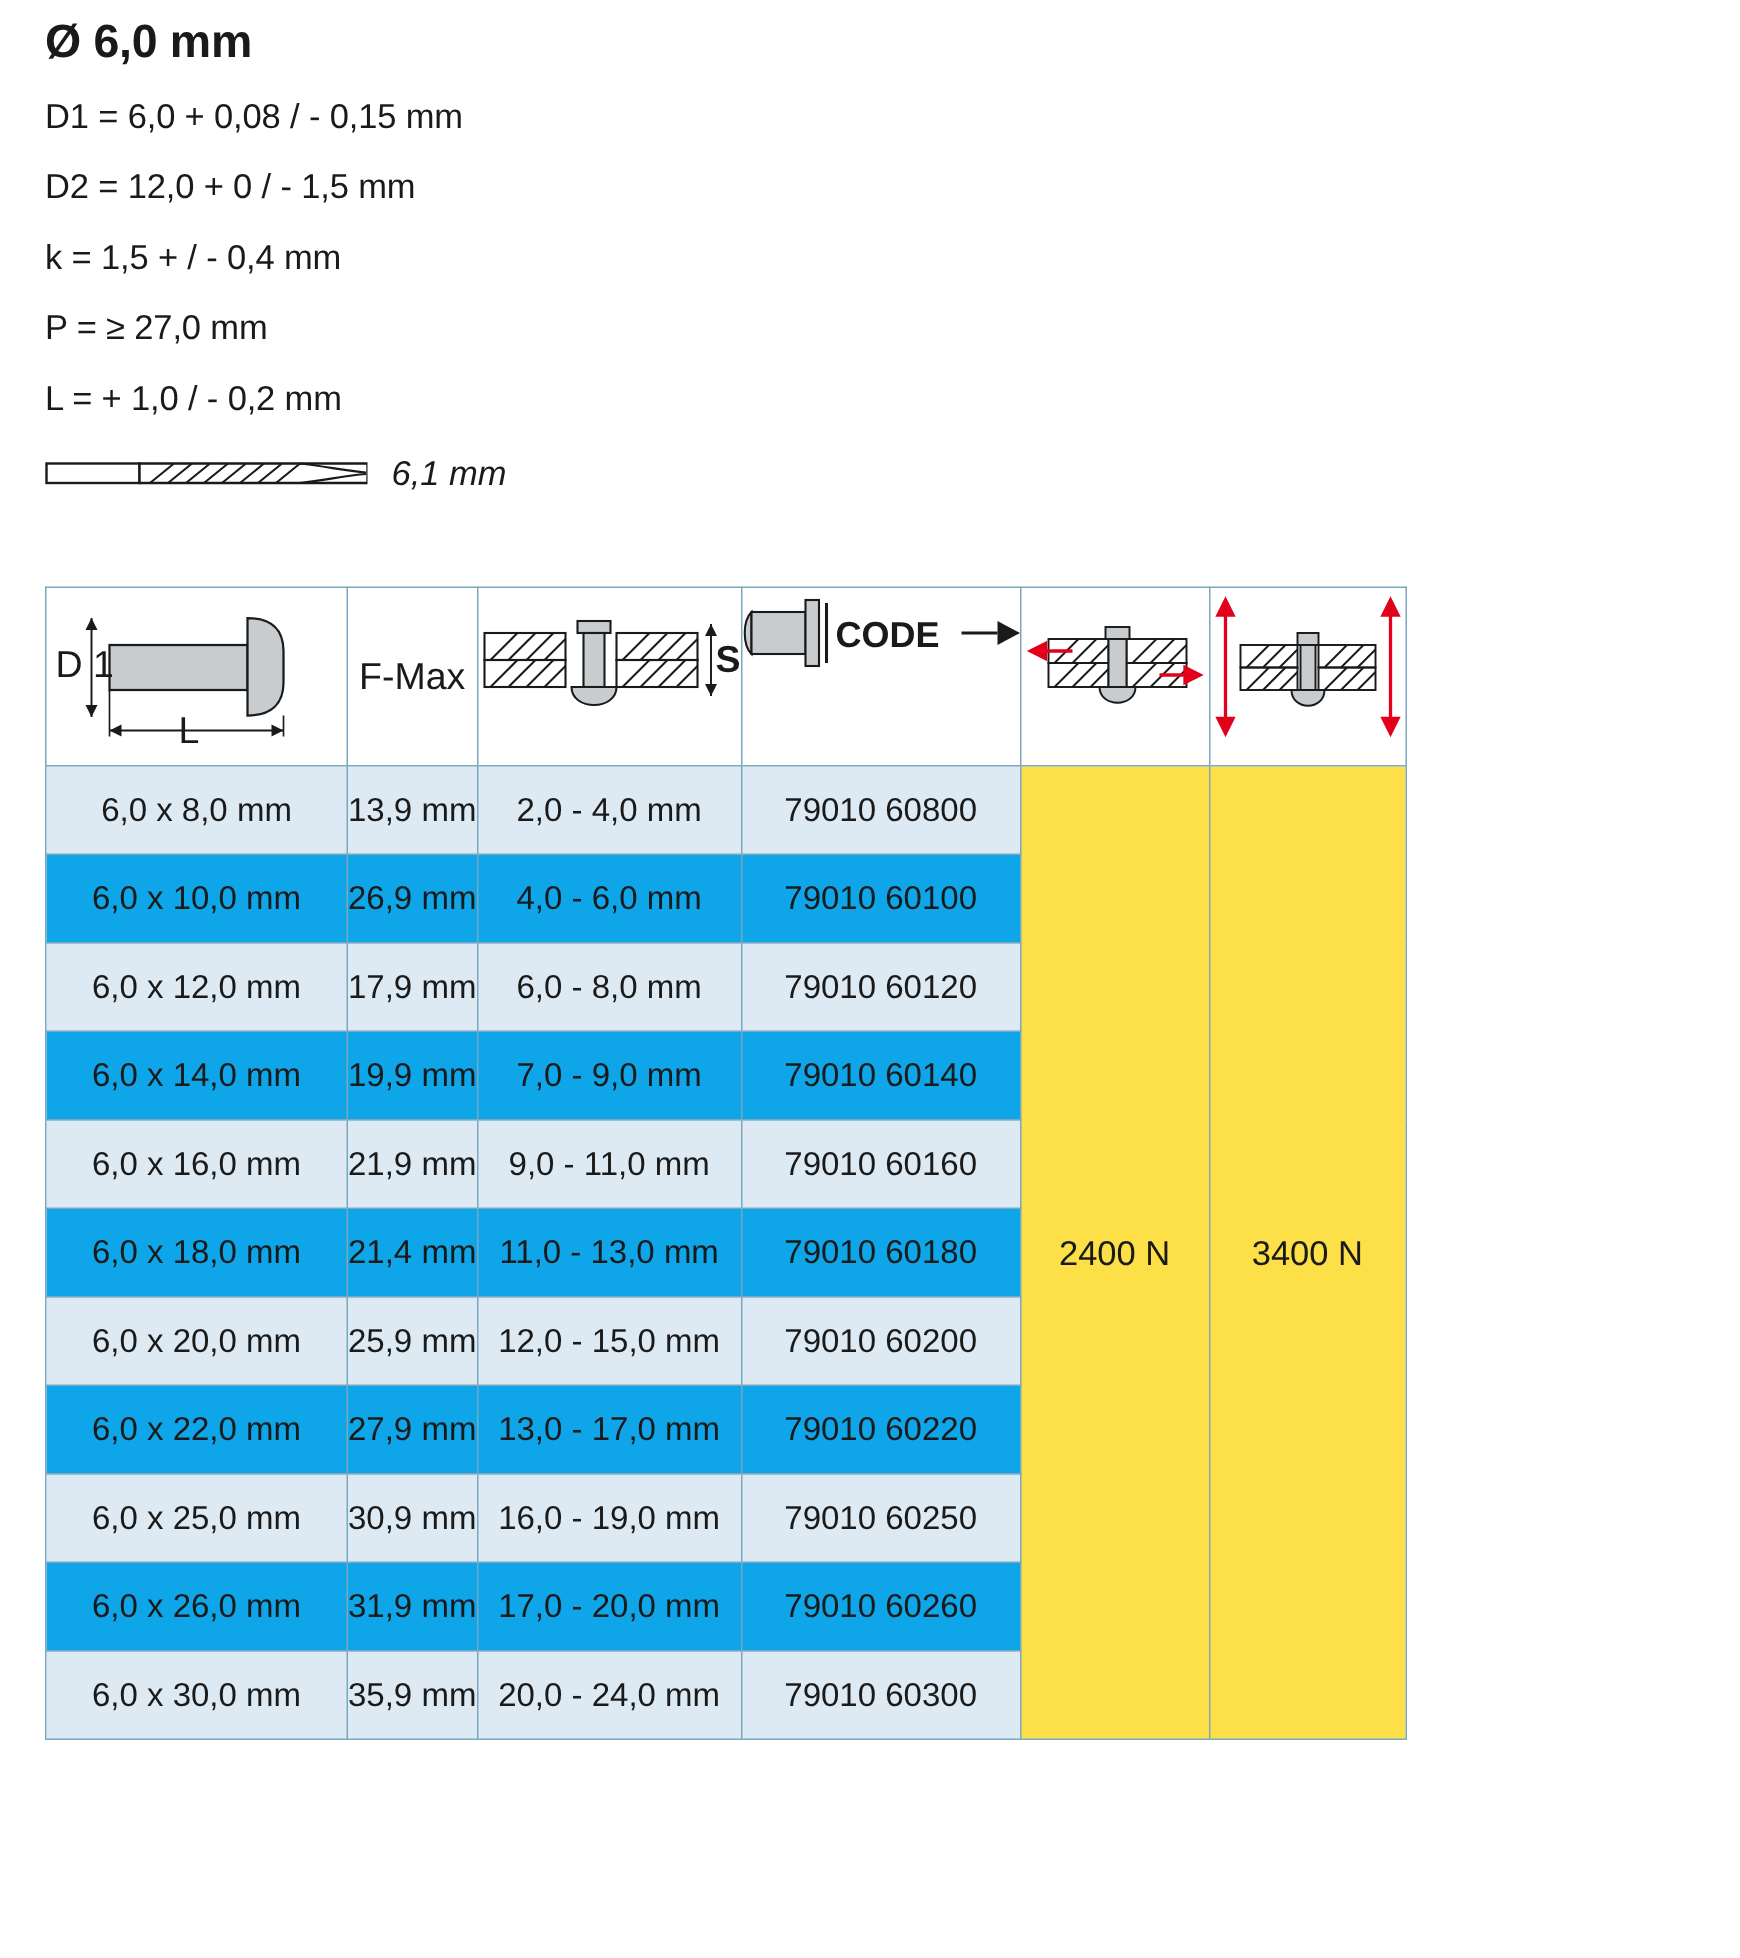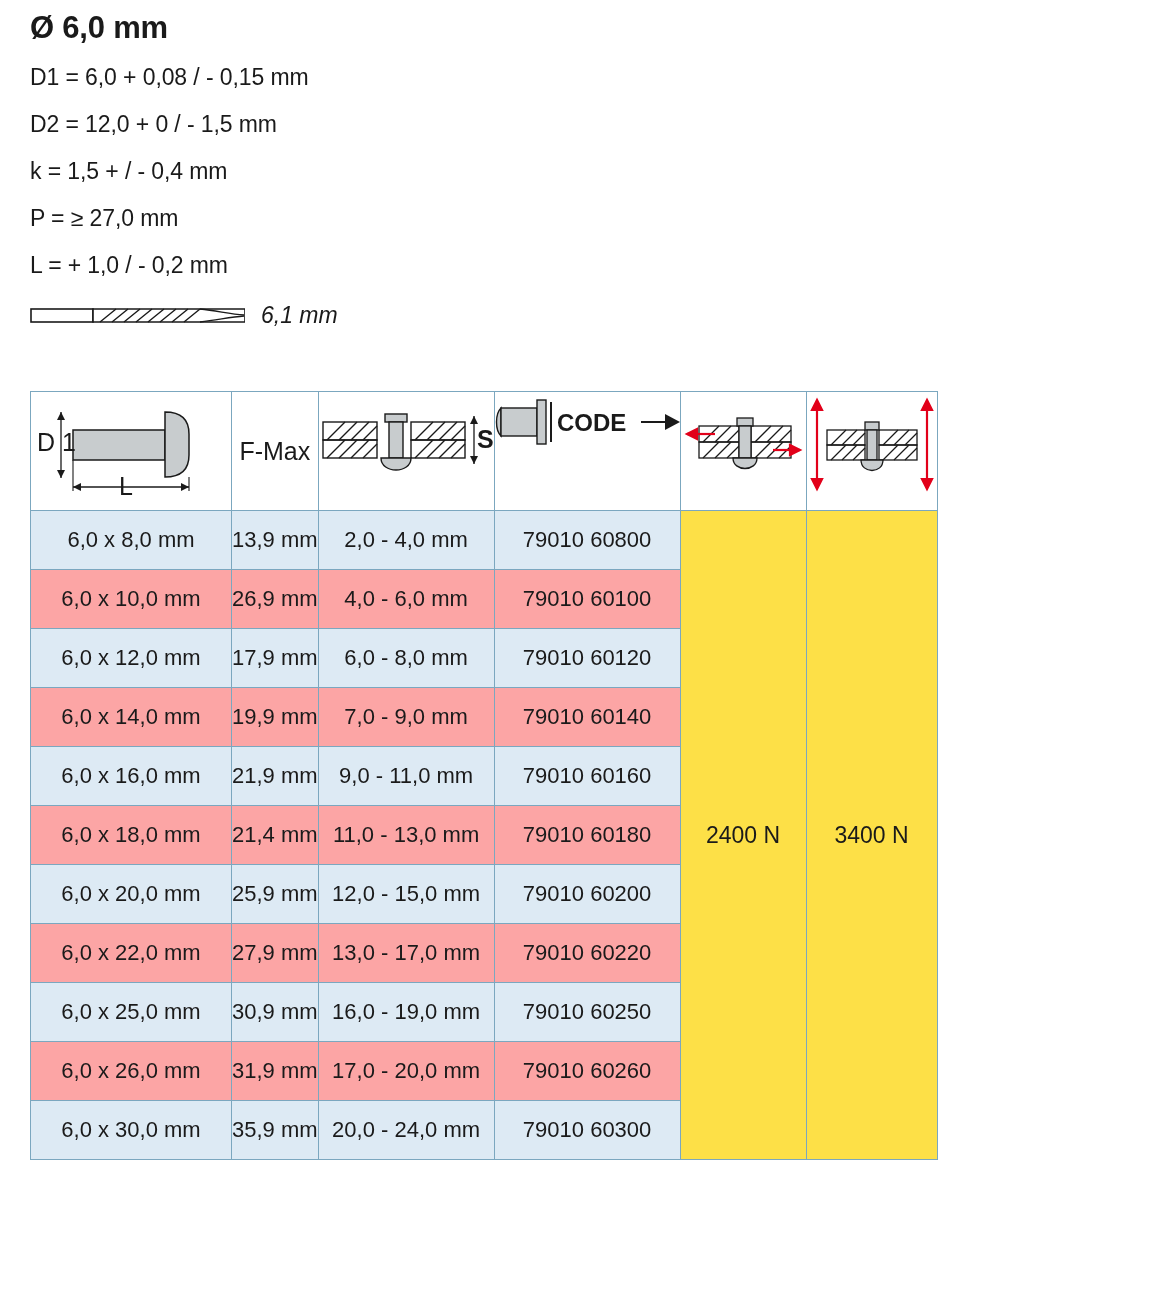--- a/index.html
+++ b/index.html
@@ -75,21 +75,21 @@
     background: #ffffff;
   }
   tbody td {
     height: 58px;
     white-space: nowrap;
   }
   tbody tr.shaded td.data-cell {
     background: #ddeaf4;
   }
   tbody tr.plain td.data-cell {
-    background: #fca5a5;
+    background: #0ea5e9;
   }
   td.force-cell {
     background: #fde047;
     font-size: 23px;
   }
   .hdr-fmax {
     font-size: 25px;
   }
   .hdr-inner {
     display: flex;

